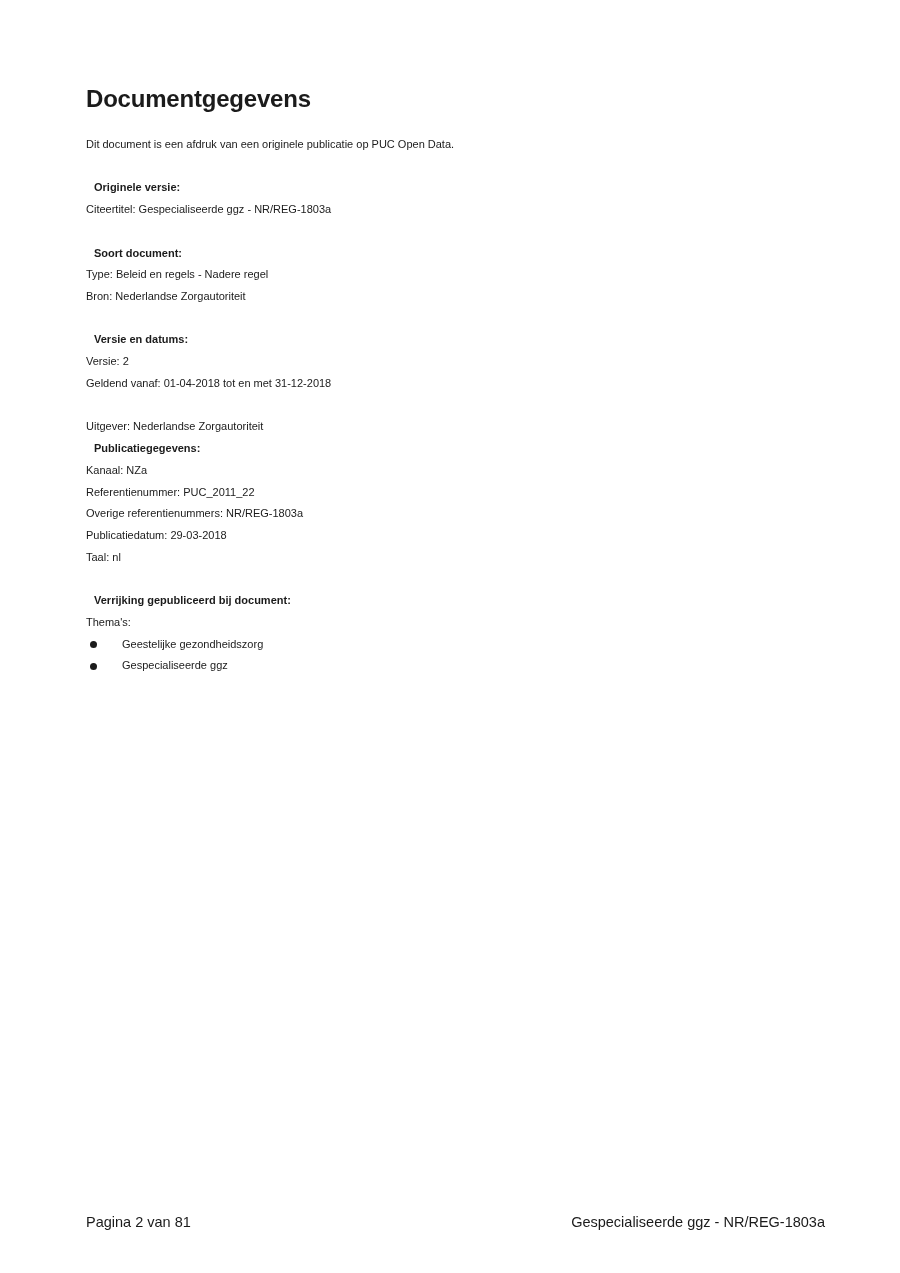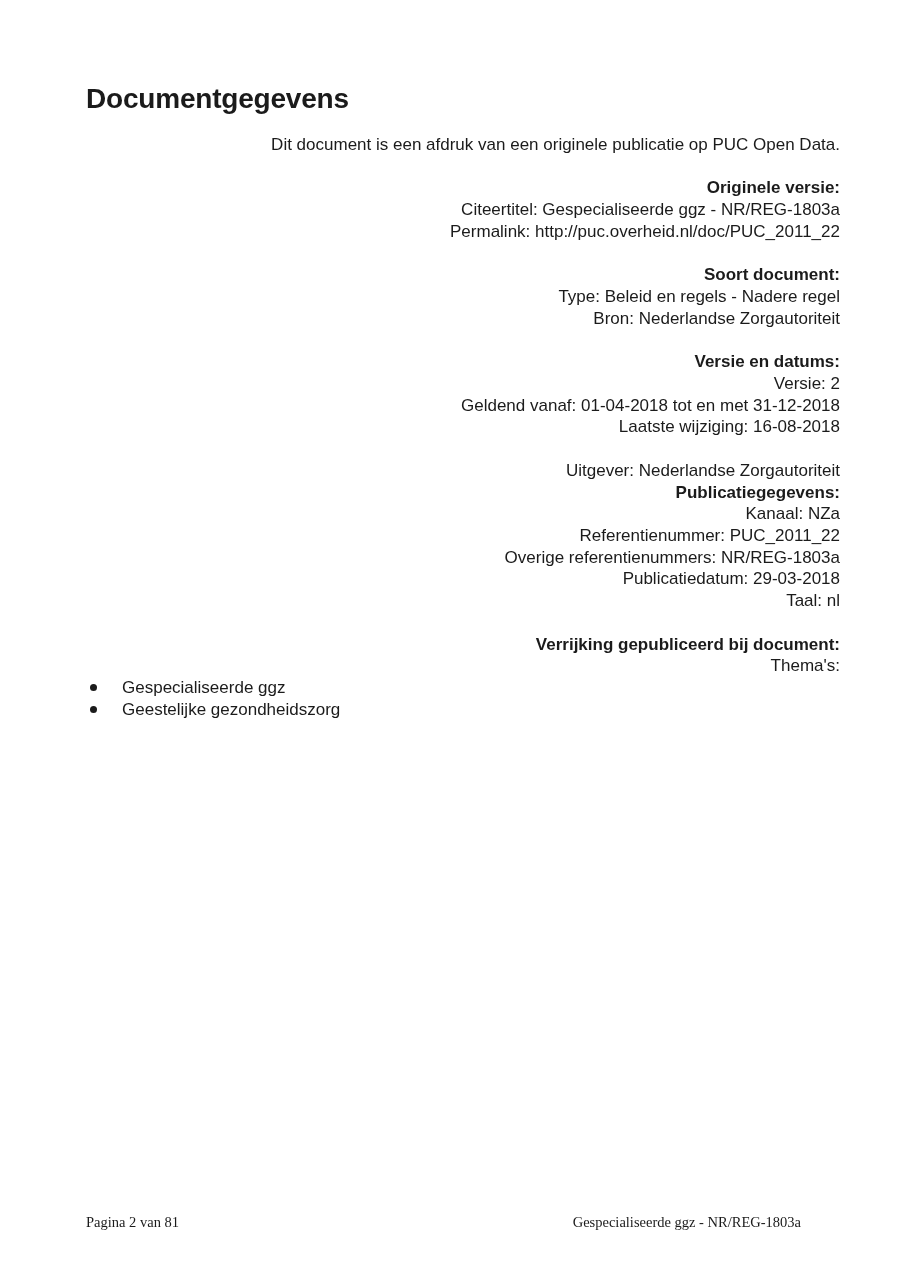--- a/index.html
+++ b/index.html
@@ -18,120 +18,117 @@
   .page {
     position: absolute;
     inset: 0;
     background: #ffffff;
   }
   h1.doc-title {
     position: absolute;
     left: 86px;
     top: 85px;
     margin: 0;
-    font-size: 28px;
+    font-size: 24px;
     line-height: 28px;
     font-weight: bold;
     letter-spacing: -0.2px;
     white-space: nowrap;
   }
   .content {
     position: absolute;
     left: 86px;
     top: 134px;
     right: 60px;
   }
   .line {
     height: 21.72px;
     line-height: 21.72px;
-    font-size: 17px;
+    font-size: 11px;
     white-space: nowrap;
-    text-align: right;
   }
   .line.bold {
     font-weight: bold;
+    margin-left: 8px;
   }
   .line.blank {
     
   }
   .bullet-line {
     display: flex;
     align-items: center;
   }
   .bullet {
     width: 7px;
     height: 7px;
     border-radius: 50%;
     background: #1b1b1b;
     margin-left: 4px;
     margin-right: 25px;
     flex: 0 0 auto;
   }
   .footer {
     position: absolute;
     left: 86px;
-    right: 99px;
+    right: 75px;
     top: 1213px;
     height: 18px;
     line-height: 18px;
     font-size: 14.5px;
     display: flex;
     justify-content: space-between;
-    font-family: Liberation Serif, serif;
   }
   .footer span {
     white-space: nowrap;
   }
 </style>
 </head>
 <body>
 
 <div class="page">
 
   <h1 class="doc-title">Documentgegevens</h1>
 
   <div class="content">
 
     <div class="line">Dit document is een afdruk van een originele publicatie op PUC Open Data.</div>
     <div class="line blank"></div>
 
     <div class="line bold">Originele versie:</div>
     <div class="line">Citeertitel: Gespecialiseerde ggz - NR/REG-1803a</div>
-    <div class="line">Permalink: http://puc.overheid.nl/doc/PUC_2011_22</div>
     <div class="line blank"></div>
 
     <div class="line bold">Soort document:</div>
     <div class="line">Type: Beleid en regels - Nadere regel</div>
     <div class="line">Bron: Nederlandse Zorgautoriteit</div>
     <div class="line blank"></div>
 
     <div class="line bold">Versie en datums:</div>
     <div class="line">Versie: 2</div>
     <div class="line">Geldend vanaf: 01-04-2018 tot en met 31-12-2018</div>
-    <div class="line">Laatste wijziging: 16-08-2018</div>
     <div class="line blank"></div>
 
     <div class="line">Uitgever: Nederlandse Zorgautoriteit</div>
     <div class="line bold">Publicatiegegevens:</div>
     <div class="line">Kanaal: NZa</div>
     <div class="line">Referentienummer: PUC_2011_22</div>
     <div class="line">Overige referentienummers: NR/REG-1803a</div>
     <div class="line">Publicatiedatum: 29-03-2018</div>
     <div class="line">Taal: nl</div>
     <div class="line blank"></div>
 
     <div class="line bold">Verrijking gepubliceerd bij document:</div>
     <div class="line">Thema's:</div>
     <div class="line bullet-line">
       <span class="bullet"></span>
-      <span>Gespecialiseerde ggz</span>
+      <span>Geestelijke gezondheidszorg</span>
     </div>
     <div class="line bullet-line">
       <span class="bullet"></span>
-      <span>Geestelijke gezondheidszorg</span>
+      <span>Gespecialiseerde ggz</span>
     </div>
 
   </div>
 
   <div class="footer">
     <span>Pagina 2 van 81</span>
     <span>Gespecialiseerde ggz - NR/REG-1803a</span>
   </div>
 
 </div>

